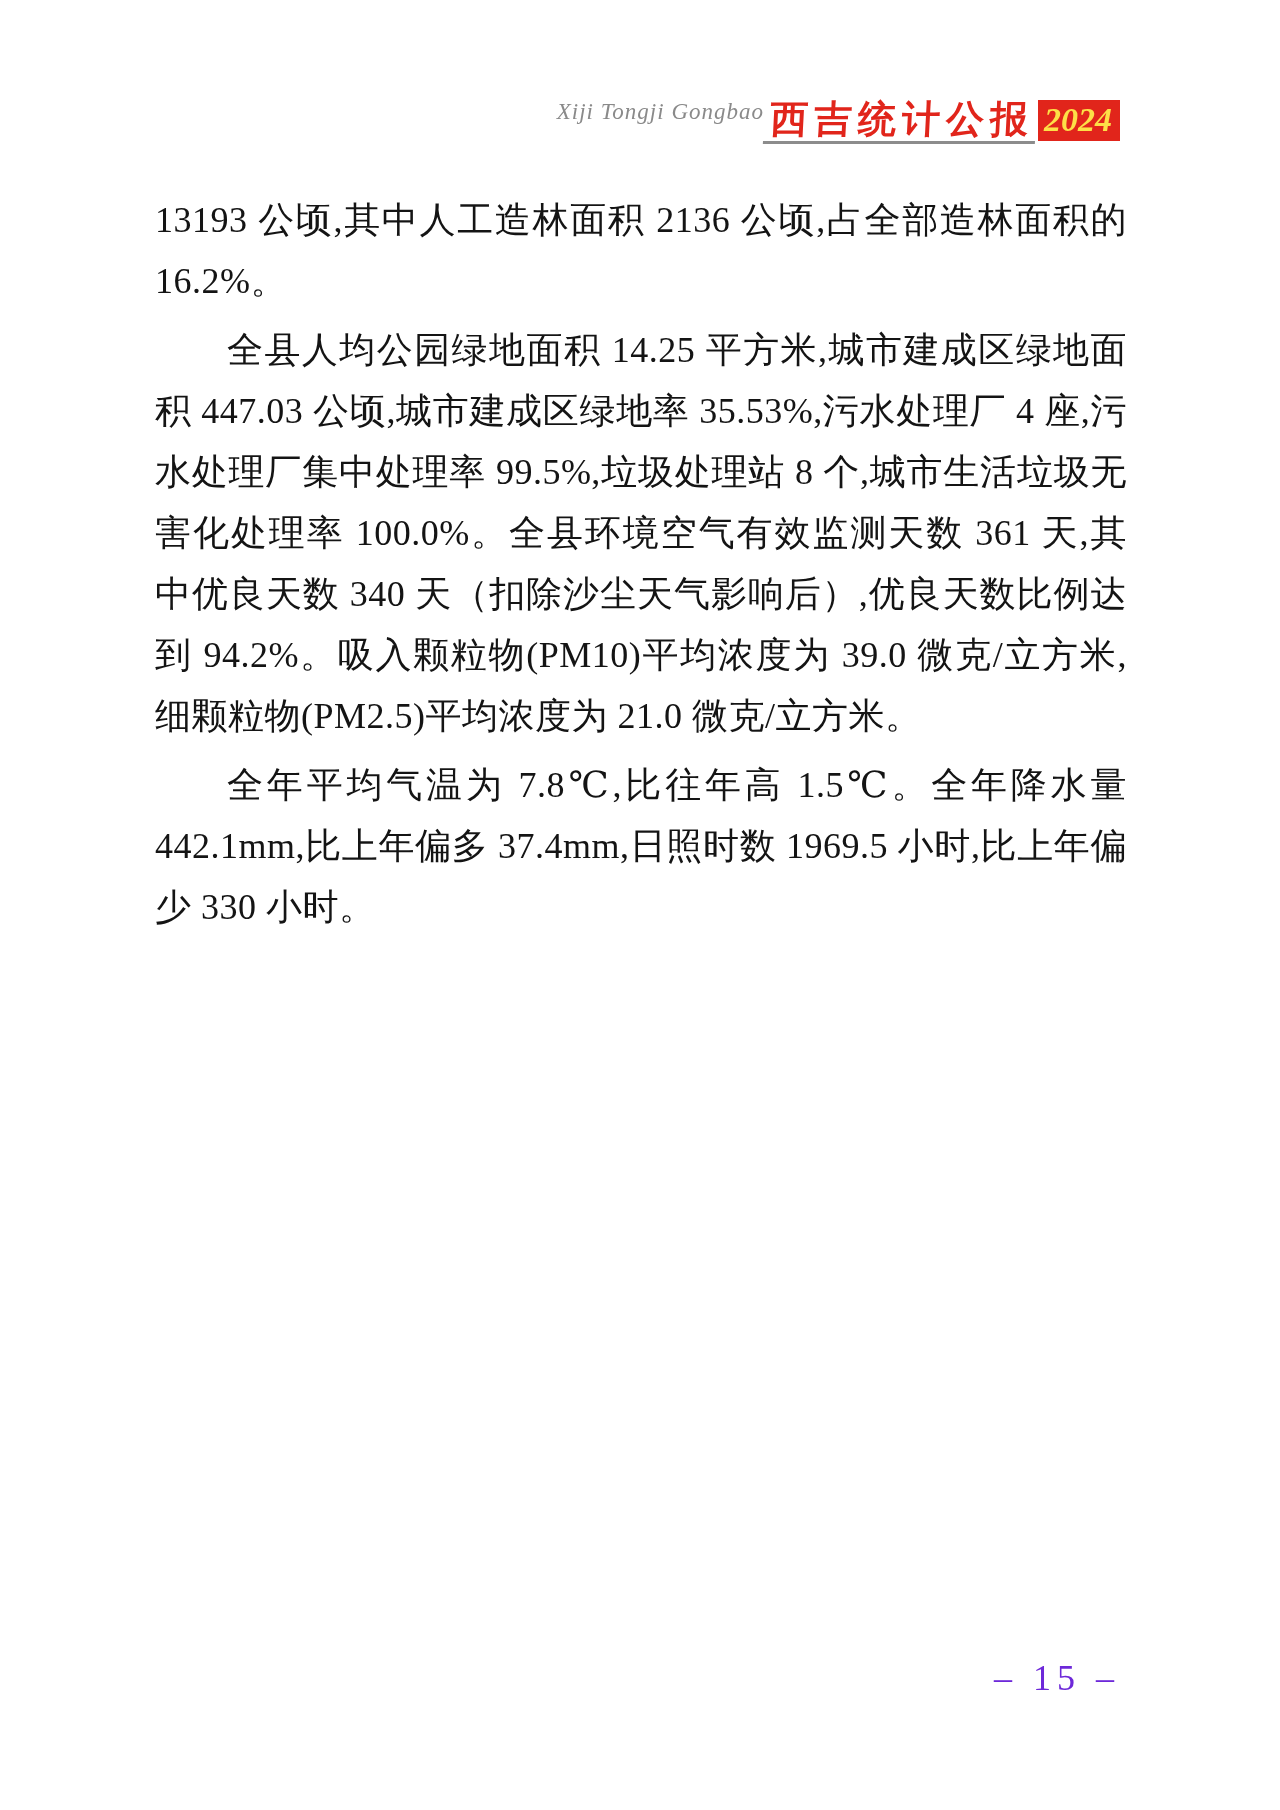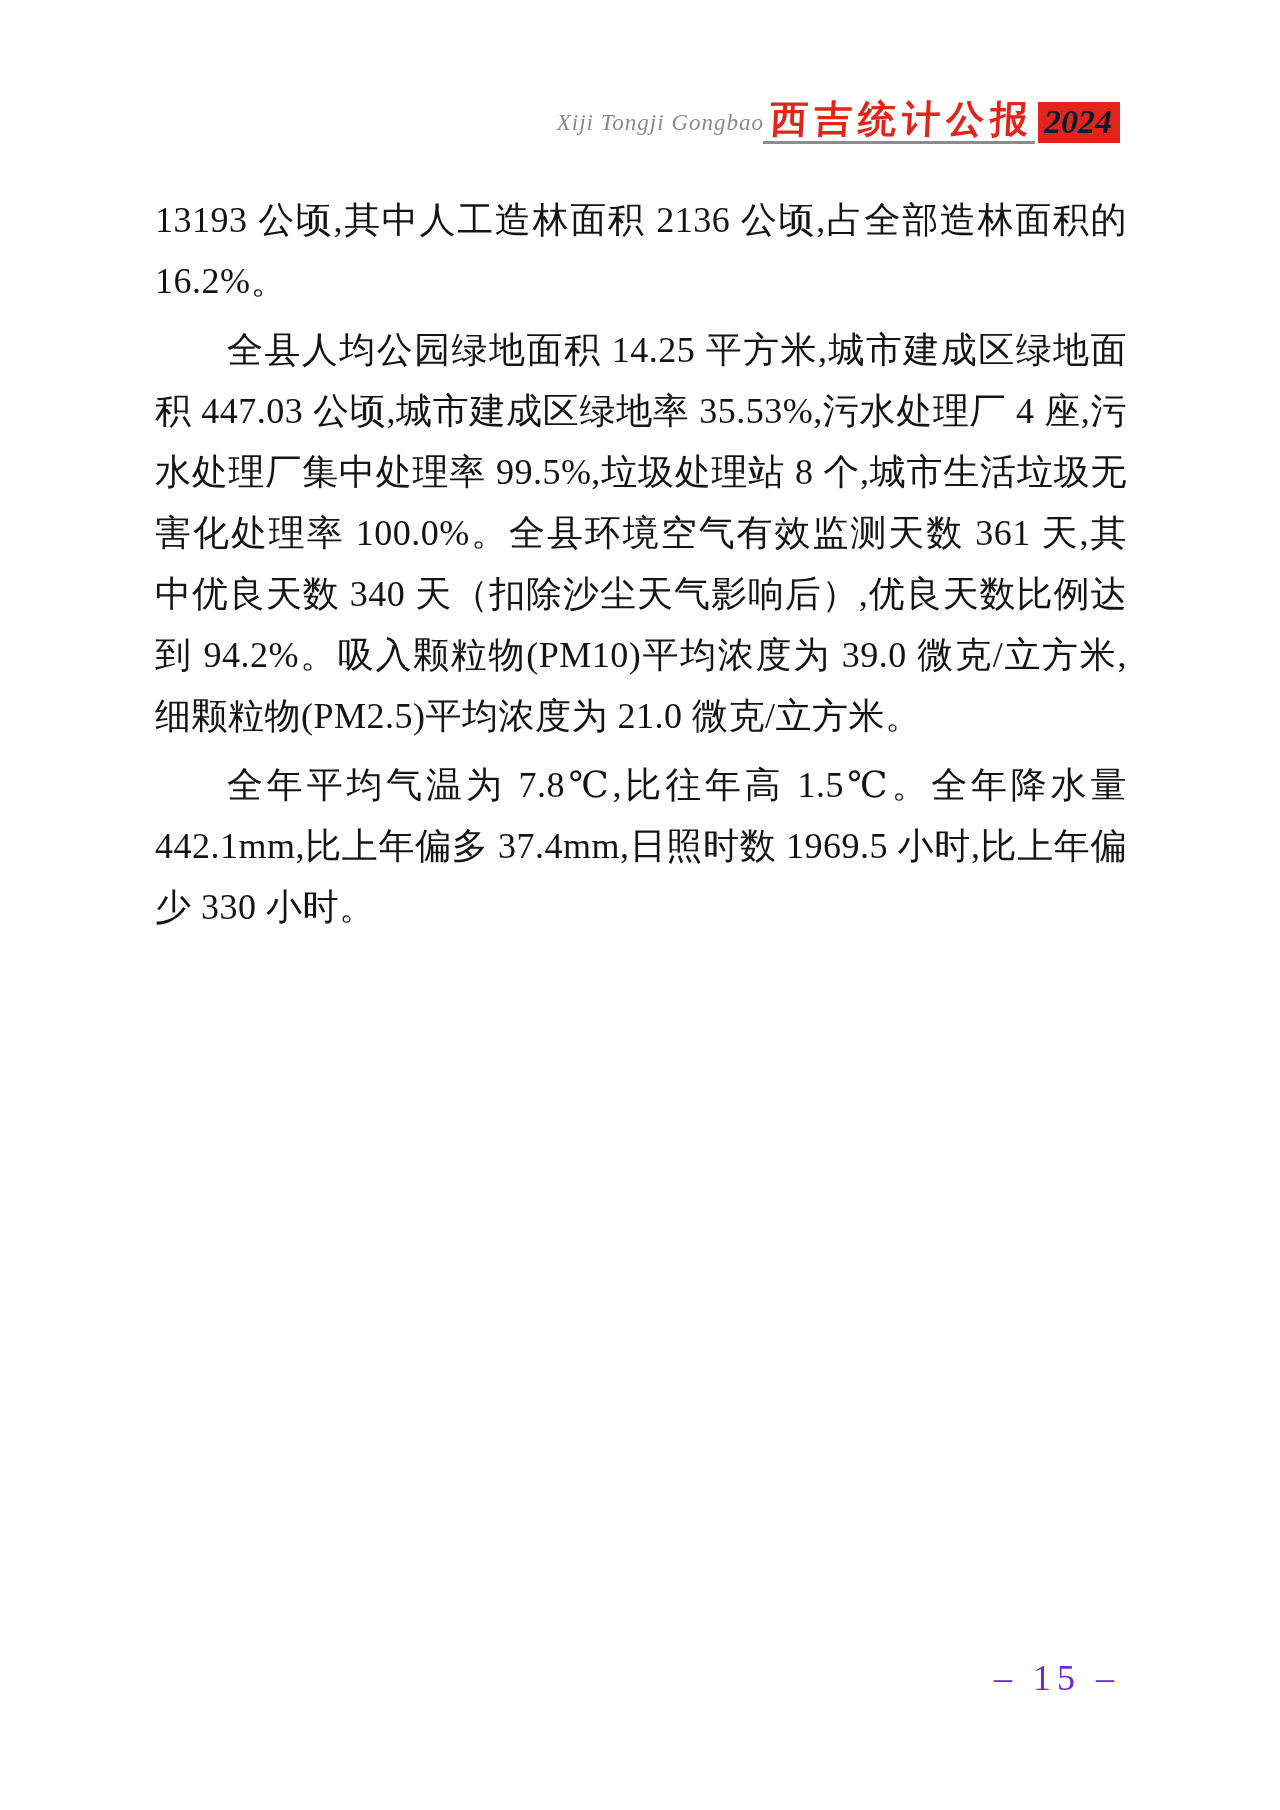--- a/index.html
+++ b/index.html
@@ -16,21 +16,21 @@
     font-family: "Liberation Serif", "DejaVu Serif", serif;
     color: #111111;
   }
 
   
   .page-header {
     position: absolute;
     top: 100px;
     right: 160px;
     display: flex;
-    align-items: center;
+    align-items: flex-start;
   }
   .header-latin {
     font-style: italic;
     font-size: 23px;
     color: #8a8a8a;
     line-height: 1;
     margin-bottom: 0px;
     letter-spacing: 1px;
     white-space: nowrap;
   }
@@ -42,21 +42,21 @@
     line-height: 1;
     letter-spacing: 6px;
     padding: 0 2px 3px 6px;
     border-bottom: 3px solid #8c8c8c;
     white-space: nowrap;
     transform: skewX(-3deg);
   }
   .header-badge {
     display: inline-block;
     background: #e1251b;
-    color: #0f172a;
+    color: #fde047;
     font-style: italic;
     font-weight: bold;
     font-size: 34px;
     line-height: 1;
     padding: 3px 8px 4px 6px;
     margin-left: 2px;
     white-space: nowrap;
   }
 
   

